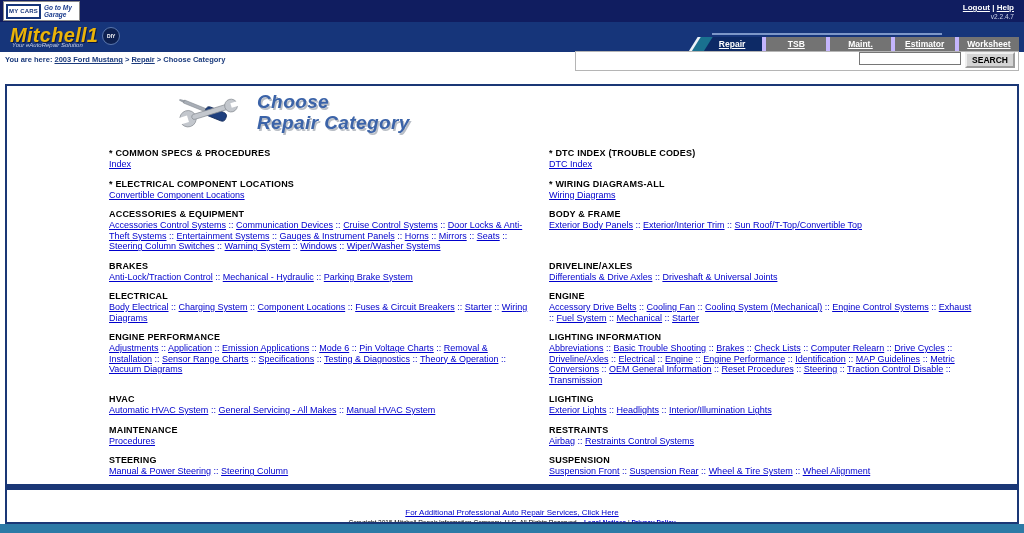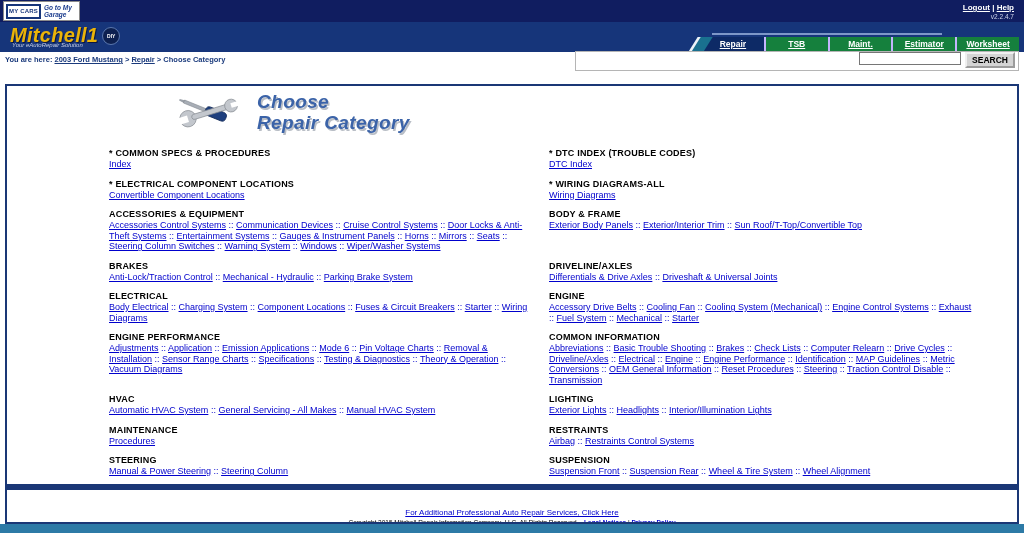--- a/index.html
+++ b/index.html
@@ -38,23 +38,23 @@
   .logo-badge {
     width:18px; height:18px; border-radius:50%; background:#0d2050; border:1px solid #5a77ad;
     color:#fff; font-size:5px; font-weight:bold; display:flex; align-items:center; justify-content:center;
   }
   .logo-tagline { position:absolute; left:12px; top:20px; font-size:6px; color:#c6cfe6; font-style:italic; white-space:nowrap; }
 
   .tab-topline { position:absolute; left:712px; top:11px; width:230px; height:2px; background:#7d97c8; }
   .tabs { position:absolute; left:693px; top:15px; right:5px; height:15px; display:flex; }
   .tab-slant { width:15px; height:15px; background:#19708f; transform:skewX(-32deg); border-left:3px solid #eef2f8; margin-right:-6px; }
   .tab {
-    flex:1; height:15px; line-height:15px; text-align:center; background:#15803d;
+    flex:1; height:15px; line-height:15px; text-align:center; background:#737373;
     color:#fff; font-size:8.5px; font-weight:bold; text-decoration:underline;
-    border-left:2px solid #c4b5fd; cursor:pointer; white-space:nowrap;
+    border-left:4px solid #c4b5fd; cursor:pointer; white-space:nowrap;
   }
   .tab.active { background:#0d2a66; border-left:none; }
 
   
   .crumbrow { position:absolute; left:0; top:52px; width:1024px; height:32px; background:#fff; }
   .breadcrumb { position:absolute; left:5px; top:3px; font-size:7.5px; font-weight:bold; color:#1a3a7c; white-space:nowrap; }
   .breadcrumb a { color:#1a3a7c; text-decoration:underline; }
   .searchband {
     position:absolute; left:575px; top:-1px; width:444px; height:20px; background:#fff;
     border:1px solid #b5b5b5; display:flex; justify-content:flex-end; align-items:flex-start; padding-right:3px; gap:4px;
@@ -208,21 +208,21 @@
         </div>
         <div class="cat-cell">
           <div class="cat-title">ENGINE</div>
           <div class="cat-links"><a>Accessory Drive Belts</a> :: <a>Cooling Fan</a> :: <a>Cooling System (Mechanical)</a> :: <a>Engine Control Systems</a> :: <a>Exhaust</a> :: <a>Fuel System</a> :: <a>Mechanical</a> :: <a>Starter</a></div>
         </div>
         <div class="cat-cell">
           <div class="cat-title">ENGINE PERFORMANCE</div>
           <div class="cat-links"><a>Adjustments</a> :: <a>Application</a> :: <a>Emission Applications</a> :: <a>Mode 6</a> :: <a>Pin Voltage Charts</a> :: <a>Removal &amp; Installation</a> :: <a>Sensor Range Charts</a> :: <a>Specifications</a> :: <a>Testing &amp; Diagnostics</a> :: <a>Theory &amp; Operation</a> :: <a>Vacuum Diagrams</a></div>
         </div>
         <div class="cat-cell">
-          <div class="cat-title">COMMON INFORMATION</div>
+          <div class="cat-title">LIGHTING INFORMATION</div>
           <div class="cat-links"><a>Abbreviations</a> :: <a>Basic Trouble Shooting</a> :: <a>Brakes</a> :: <a>Check Lists</a> :: <a>Computer Relearn</a> :: <a>Drive Cycles</a> :: <a>Driveline/Axles</a> :: <a>Electrical</a> :: <a>Engine</a> :: <a>Engine Performance</a> :: <a>Identification</a> :: <a>MAP Guidelines</a> :: <a>Metric Conversions</a> :: <a>OEM General Information</a> :: <a>Reset Procedures</a> :: <a>Steering</a> :: <a>Traction Control Disable</a> :: <a>Transmission</a></div>
         </div>
         <div class="cat-cell">
           <div class="cat-title">HVAC</div>
           <div class="cat-links"><a>Automatic HVAC System</a> :: <a>General Servicing - All Makes</a> :: <a>Manual HVAC System</a></div>
         </div>
         <div class="cat-cell">
           <div class="cat-title">LIGHTING</div>
           <div class="cat-links"><a>Exterior Lights</a> :: <a>Headlights</a> :: <a>Interior/Illumination Lights</a></div>
         </div>

